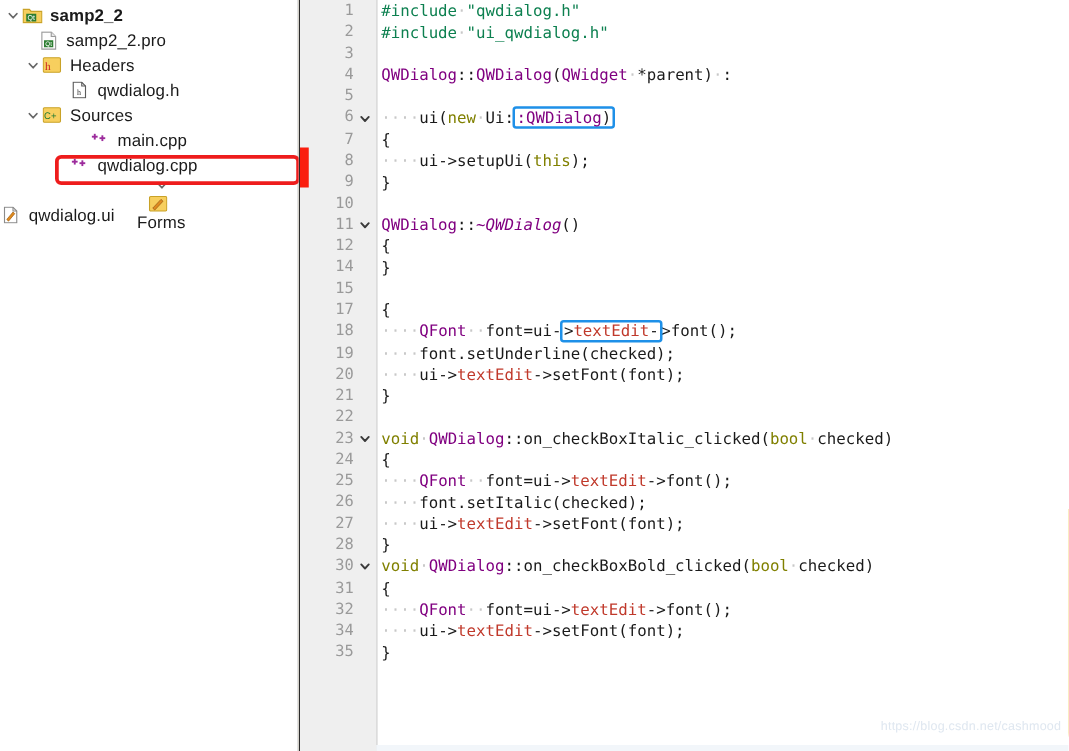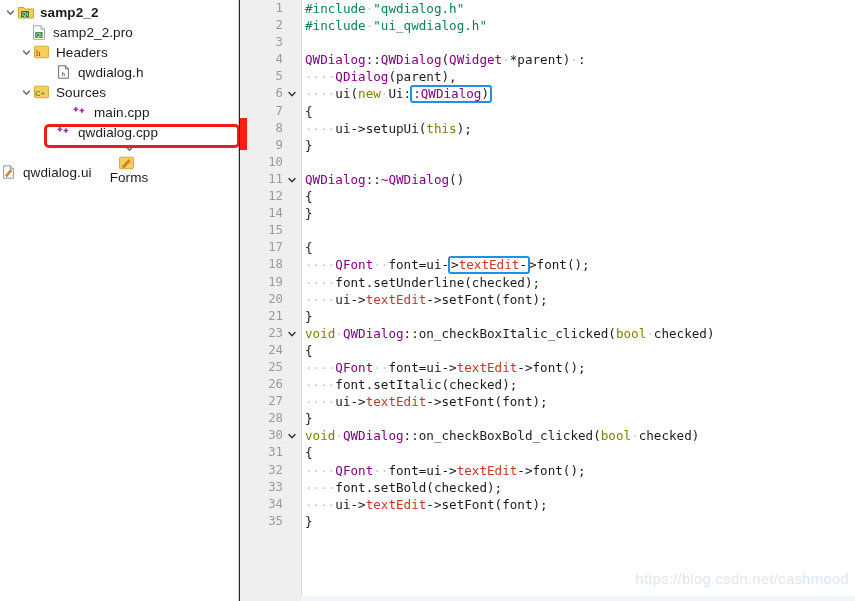--- a/index.html
+++ b/index.html
@@ -137,21 +137,21 @@
   .ctext {
     position: absolute;
     left: 66px;
     color: #1a1a1a;
   }
 
   
   .k-pre   { color: #0d8050; }           
   .k-str   { color: #0d8050; }           
   .k-type  { color: #800080; }           
-  .k-typei { color: #800080; }
+  .k-typei { color: #800080; font-style: italic; }
   .k-kw    { color: #808000; }           
   .k-fld   { color: #c0392b; }           
   .k-plain { color: #1a1a1a; }
   .k-dot   { color: #c8c8c8; }           
 
   .hl-box {
     display: inline-block;
     border: 2px solid #1e90e8;
     border-radius: 3px;
     padding: 0 1px;
@@ -159,21 +159,21 @@
     line-height: 14px;
     position: relative;
     top: 0px;
   }
 
   #watermark {
     position: absolute;
     right: 6px;
     bottom: 14px;
     color: #dfe7f0;
-    font-size: 15px;
+    font-size: 10px;
     font-family: "Liberation Sans", sans-serif;
     letter-spacing: 0.2px;
     user-select: none;
   }
   #bottom-strip {
     position: absolute;
     left: 62px; right: 0; bottom: 0;
     height: 5px;
     background: #f2f6fa;
   }
@@ -321,21 +321,21 @@
     <div class="code-lines">
 
       <div class="cline"><span class="lno">1</span><span class="ctext"><span class="k-pre">#include</span><span class="k-dot">·</span><span class="k-str">"qwdialog.h"</span></span></div>
 
       <div class="cline"><span class="lno">2</span><span class="ctext"><span class="k-pre">#include</span><span class="k-dot">·</span><span class="k-str">"ui_qwdialog.h"</span></span></div>
 
       <div class="cline"><span class="lno">3</span><span class="ctext"></span></div>
 
       <div class="cline"><span class="lno">4</span><span class="ctext"><span class="k-type">QWDialog</span><span class="k-plain">::</span><span class="k-type">QWDialog</span><span class="k-plain">(</span><span class="k-type">QWidget</span><span class="k-dot">·</span><span class="k-plain">*parent)</span><span class="k-dot">·</span><span class="k-plain">:</span></span></div>
 
-      <div class="cline"><span class="lno">5</span><span class="ctext"><span class="k-dot">····</span><span class="k-type">QDialog</span><span class="k-plain">(parent),</span></span></div>
+      <div class="cline"><span class="lno">5</span></div>
 
       <div class="cline"><span class="lno">6</span><span class="fold"><svg width="10" height="17" viewBox="0 0 10 17">
               <path d="M2 6.5 L5 9.8 L8 6.5" fill="none" stroke="#3a3a3a" stroke-width="1.5" stroke-linecap="round" stroke-linejoin="round"></path>
             </svg></span><span class="ctext"><span class="k-dot">····</span><span class="k-plain">ui(</span><span class="k-kw">new</span><span class="k-dot">·</span><span class="k-plain">Ui:</span><span class="hl-box"><span class="k-type">:QWDialog</span><span class="k-plain">)</span></span></span></div>
 
       <div class="cline"><span class="lno">7</span><span class="ctext"><span class="k-plain">{</span></span></div>
 
       <div class="cline"><span class="lno">8</span><span class="ctext"><span class="k-dot">····</span><span class="k-plain">ui-&gt;setupUi(</span><span class="k-kw">this</span><span class="k-plain">);</span></span></div>
 
       <div class="cline"><span class="lno">9</span><span class="ctext"><span class="k-plain">}</span></span></div>
@@ -357,20 +357,21 @@
       <div class="cline"><span class="lno">17</span><span class="ctext"><span class="k-plain">{</span></span></div>
 
       <div class="cline"><span class="lno">18</span><span class="ctext"><span class="k-dot">····</span><span class="k-type">QFont</span><span class="k-dot">··</span><span class="k-plain">font=ui-</span><span class="hl-box"><span class="k-plain">&gt;</span><span class="k-fld">textEdit</span><span class="k-plain">-</span></span><span class="k-plain">&gt;font();</span></span></div>
 
       <div class="cline"><span class="lno">19</span><span class="ctext"><span class="k-dot">····</span><span class="k-plain">font.setUnderline(checked);</span></span></div>
 
       <div class="cline"><span class="lno">20</span><span class="ctext"><span class="k-dot">····</span><span class="k-plain">ui-&gt;</span><span class="k-fld">textEdit</span><span class="k-plain">-&gt;setFont(font);</span></span></div>
 
       <div class="cline"><span class="lno">21</span><span class="ctext"><span class="k-plain">}</span></span></div>
 
+      <div class="cline"><span class="lno">22</span><span class="ctext"></span></div>
 
       <div class="cline"><span class="lno">23</span><span class="fold"><svg width="10" height="17" viewBox="0 0 10 17">
               <path d="M2 6.5 L5 9.8 L8 6.5" fill="none" stroke="#3a3a3a" stroke-width="1.5" stroke-linecap="round" stroke-linejoin="round"></path>
             </svg></span><span class="ctext"><span class="k-kw">void</span><span class="k-dot">·</span><span class="k-type">QWDialog</span><span class="k-plain">::on_checkBoxItalic_clicked(</span><span class="k-kw">bool</span><span class="k-dot">·</span><span class="k-plain">checked)</span></span></div>
 
       <div class="cline"><span class="lno">24</span><span class="ctext"><span class="k-plain">{</span></span></div>
 
       <div class="cline"><span class="lno">25</span><span class="ctext"><span class="k-dot">····</span><span class="k-type">QFont</span><span class="k-dot">··</span><span class="k-plain">font=ui-&gt;</span><span class="k-fld">textEdit</span><span class="k-plain">-&gt;font();</span></span></div>
 
       <div class="cline"><span class="lno">26</span><span class="ctext"><span class="k-dot">····</span><span class="k-plain">font.setItalic(checked);</span></span></div>
@@ -381,21 +382,20 @@
 
 
       <div class="cline"><span class="lno">30</span><span class="fold"><svg width="10" height="17" viewBox="0 0 10 17">
               <path d="M2 6.5 L5 9.8 L8 6.5" fill="none" stroke="#3a3a3a" stroke-width="1.5" stroke-linecap="round" stroke-linejoin="round"></path>
             </svg></span><span class="ctext"><span class="k-kw">void</span><span class="k-dot">·</span><span class="k-type">QWDialog</span><span class="k-plain">::on_checkBoxBold_clicked(</span><span class="k-kw">bool</span><span class="k-dot">·</span><span class="k-plain">checked)</span></span></div>
 
       <div class="cline"><span class="lno">31</span><span class="ctext"><span class="k-plain">{</span></span></div>
 
       <div class="cline"><span class="lno">32</span><span class="ctext"><span class="k-dot">····</span><span class="k-type">QFont</span><span class="k-dot">··</span><span class="k-plain">font=ui-&gt;</span><span class="k-fld">textEdit</span><span class="k-plain">-&gt;font();</span></span></div>
 
-      <div class="cline"><span class="lno">33</span><span class="ctext"><span class="k-dot">····</span><span class="k-plain">font.setBold(checked);</span></span></div>
 
       <div class="cline"><span class="lno">34</span><span class="ctext"><span class="k-dot">····</span><span class="k-plain">ui-&gt;</span><span class="k-fld">textEdit</span><span class="k-plain">-&gt;setFont(font);</span></span></div>
 
       <div class="cline"><span class="lno">35</span><span class="ctext"><span class="k-plain">}</span></span></div>
 
     </div>
 
     <div id="bottom-strip"></div>
     <div id="watermark">https://blog.csdn.net/cashmood</div>
   </div>

